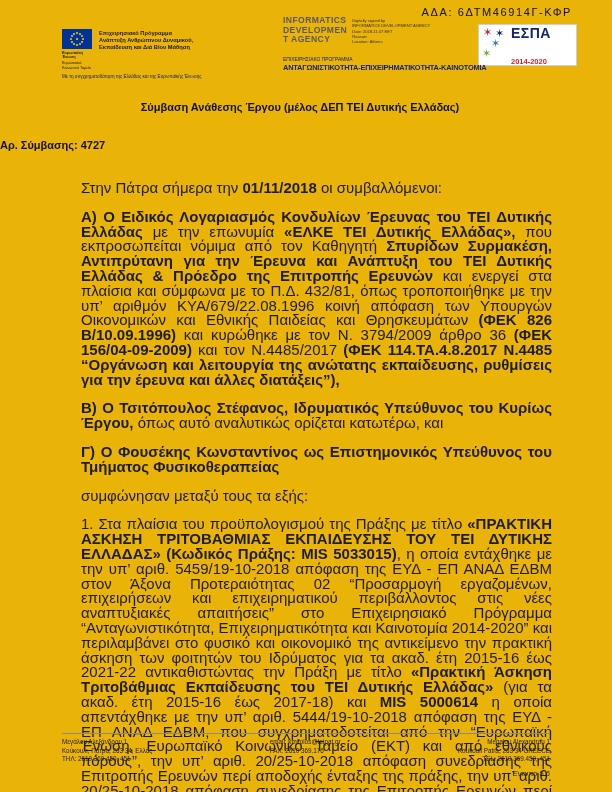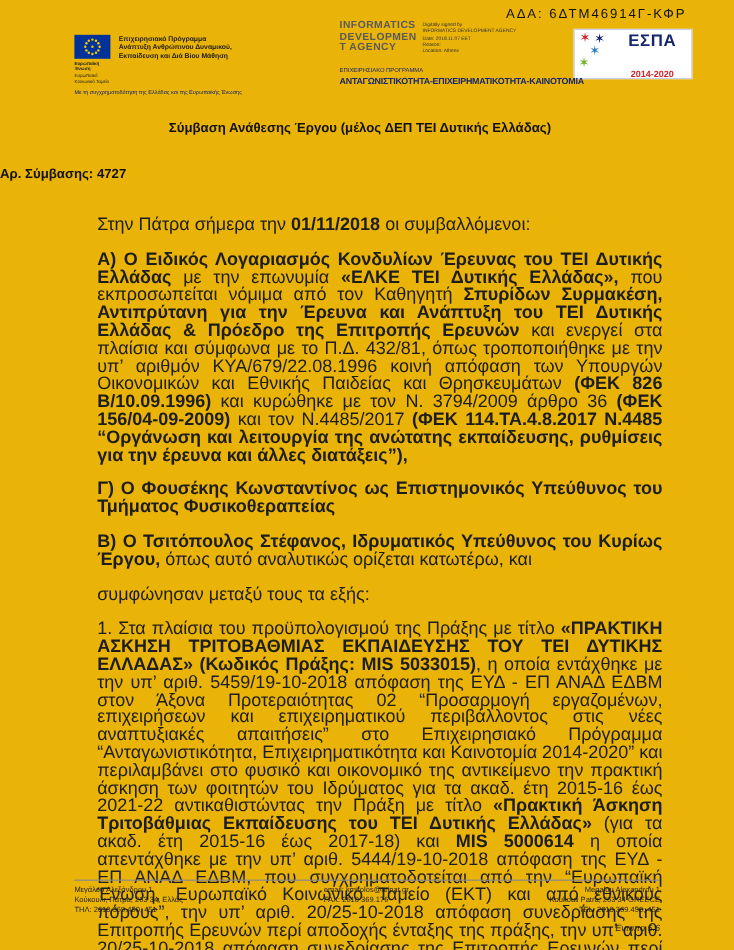--- a/index.html
+++ b/index.html
@@ -32,21 +32,21 @@
 
   
   .espa{position:absolute;left:478px;top:24px;width:97px;height:40px;border:1px solid #c9cfdd;
         display:flex;align-items:center;background:#fff;}
   .espa-swirl{position:relative;width:32px;height:38px;}
   .espa-swirl span{position:absolute;font-size:11px;line-height:11px;}
   .st-red{left:4px;top:1px;color:#d2232a;}
   .st-blue{left:12px;top:12px;color:#2e7bbf;}
   .st-green{left:3px;top:22px;color:#6ab023;}
   .st-nav{left:16px;top:2px;color:#15256e;font-size:8px;}
-  .espa-text{flex:1;text-align:center;}
+  .espa-text{flex:1;}
   .espa-name{font-size:14px;font-weight:bold;color:#15256e;letter-spacing:.5px;}
   .espa-years{font-size:7.5px;font-weight:bold;color:#d2232a;margin-top:16px;}
 
   
   .prog-lines{position:absolute;left:283px;top:57px;width:292px;color:#15256e;}
   .prog-small{font-size:4.9px;line-height:6px;}
   .prog-bold{font-size:7.4px;line-height:9px;font-weight:bold;letter-spacing:-0.2px;white-space:nowrap;}
 
   
   .doc-title{position:absolute;left:0;right:12px;top:101px;text-align:center;font-size:11px;font-weight:bold;color:#111;}
@@ -122,22 +122,22 @@
     <div class="prog-small">ΕΠΙΧΕΙΡΗΣΙΑΚΟ ΠΡΟΓΡΑΜΜΑ</div>
     <div class="prog-bold">ΑΝΤΑΓΩΝΙΣΤΙΚΟΤΗΤΑ-ΕΠΙΧΕΙΡΗΜΑΤΙΚΟΤΗΤΑ-ΚΑΙΝΟΤΟΜΙΑ</div>
   </div>
 
   <div class="doc-title">Σύμβαση Ανάθεσης Έργου (μέλος ΔΕΠ ΤΕΙ Δυτικής Ελλάδας)</div>
   <div class="doc-number">Αρ. Σύμβασης: 4727</div>
 
   <div class="content">
     <p><span>Στην Πάτρα σήμερα την </span><span class="b">01/11/2018</span><span> οι συμβαλλόμενοι:</span></p>
     <p><span class="b">Α) Ο Ειδικός Λογαριασμός Κονδυλίων Έρευνας του ΤΕΙ Δυτικής Ελλάδας </span><span>με την επωνυμία </span><span class="b">«ΕΛΚΕ ΤΕΙ Δυτικής Ελλάδας», </span><span>που εκπροσωπείται νόμιμα από τον Καθηγητή </span><span class="b">Σπυρίδων Συρμακέση, Αντιπρύτανη για την Έρευνα και Ανάπτυξη του ΤΕΙ Δυτικής Ελλάδας &amp; Πρόεδρο της Επιτροπής Ερευνών </span><span>και ενεργεί στα πλαίσια και σύμφωνα με το Π.Δ. 432/81, όπως τροποποιήθηκε με την υπ’ αριθμόν ΚΥΑ/679/22.08.1996 κοινή απόφαση των Υπουργών Οικονομικών και Εθνικής Παιδείας και Θρησκευμάτων </span><span class="b">(ΦΕΚ 826 Β/10.09.1996) </span><span>και κυρώθηκε με τον Ν. 3794/2009 άρθρο 36 </span><span class="b">(ΦΕΚ 156/04-09-2009) </span><span>και τον Ν.4485/2017 </span><span class="b">(ΦΕΚ 114.ΤΑ.4.8.2017 Ν.4485 “Οργάνωση και λειτουργία της ανώτατης εκπαίδευσης, ρυθμίσεις για την έρευνα και άλλες διατάξεις”),</span></p>
+    <p><span class="b">Β) Ο Τσιτόπουλος Στέφανος, Ιδρυματικός Υπεύθυνος του Κυρίως Έργου, </span><span>όπως αυτό αναλυτικώς ορίζεται κατωτέρω, και</span></p>
     <p><span class="b">Γ) Ο Φουσέκης Κωνσταντίνος ως Επιστημονικός Υπεύθυνος του Τμήματος Φυσικοθεραπείας</span></p>
-    <p><span class="b">Β) Ο Τσιτόπουλος Στέφανος, Ιδρυματικός Υπεύθυνος του Κυρίως Έργου, </span><span>όπως αυτό αναλυτικώς ορίζεται κατωτέρω, και</span></p>
     <p><span>συμφώνησαν μεταξύ τους τα εξής:</span></p>
     <p><span>1. Στα πλαίσια του προϋπολογισμού της Πράξης με τίτλο </span><span class="b">«ΠΡΑΚΤΙΚΗ ΑΣΚΗΣΗ ΤΡΙΤΟΒΑΘΜΙΑΣ ΕΚΠΑΙΔΕΥΣΗΣ ΤΟΥ ΤΕΙ ΔΥΤΙΚΗΣ ΕΛΛΑΔΑΣ» (Κωδικός Πράξης: MIS 5033015)</span><span>, η οποία εντάχθηκε με την υπ’ αριθ. 5459/19-10-2018 απόφαση της ΕΥΔ - ΕΠ ΑΝΑΔ ΕΔΒΜ στον Άξονα Προτεραιότητας 02 “Προσαρμογή εργαζομένων, επιχειρήσεων και επιχειρηματικού περιβάλλοντος στις νέες αναπτυξιακές απαιτήσεις” στο Επιχειρησιακό Πρόγραμμα “Ανταγωνιστικότητα, Επιχειρηματικότητα και Καινοτομία 2014-2020” και περιλαμβάνει στο φυσικό και οικονομικό της αντικείμενο την πρακτική άσκηση των φοιτητών του Ιδρύματος για τα ακαδ. έτη 2015-16 έως 2021-22 αντικαθιστώντας την Πράξη με τίτλο </span><span class="b">«Πρακτική Άσκηση Τριτοβάθμιας Εκπαίδευσης του ΤΕΙ Δυτικής Ελλάδας»</span><span> (για τα ακαδ. έτη 2015-16 έως 2017-18) και </span><span class="b">MIS 5000614</span><span> η οποία απεντάχθηκε με την υπ’ αριθ. 5444/19-10-2018 απόφαση της ΕΥΔ - ΕΠ ΑΝΑΔ ΕΔΒΜ, που συγχρηματοδοτείται από την “Ευρωπαϊκή Ένωση, Ευρωπαϊκό Κοινωνικό Ταμείο (ΕΚΤ) και από εθνικούς πόρους”, την υπ’ αριθ. 20/25-10-2018 απόφαση συνεδρίασης της Επιτροπής Ερευνών περί αποδοχής ένταξης της πράξης, την υπ’ αριθ. 20/25-10-2018 απόφαση συνεδρίασης της Επιτροπής Ερευνών περί έγκρισης υπογραφής της σύμβασης, ο πρώτος από τους συμβαλλόμενους αναθέτει στον τρίτο το έργο όπως αναλυτικά αναφέρεται κατωτέρω.</span></p>
   </div>
 
   <div class="footer">
     <div class="f-col">
       <div>Μεγάλου Αλεξάνδρου 1</div>
       <div>Κούκουλι, Πάτρα, 263 34, Ελλάς</div>
       <div>ΤΗΛ: 2610 369.450, 451</div>
     </div>

